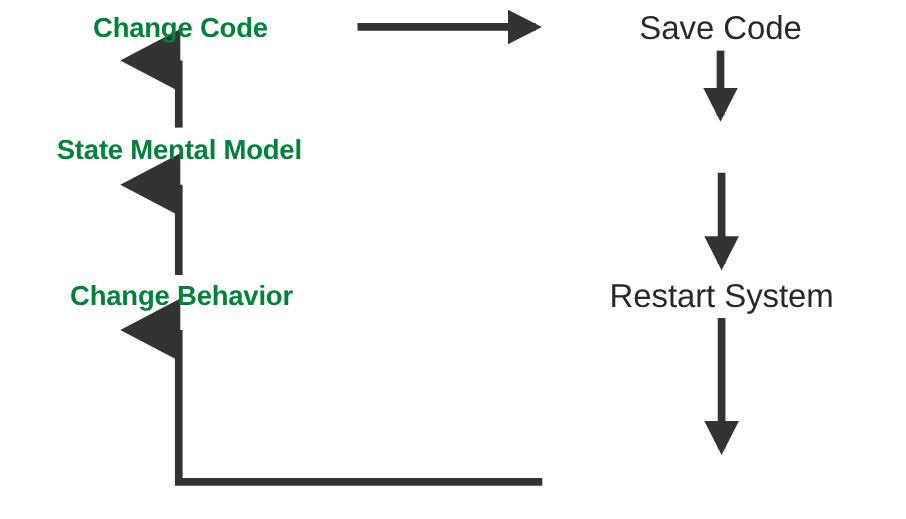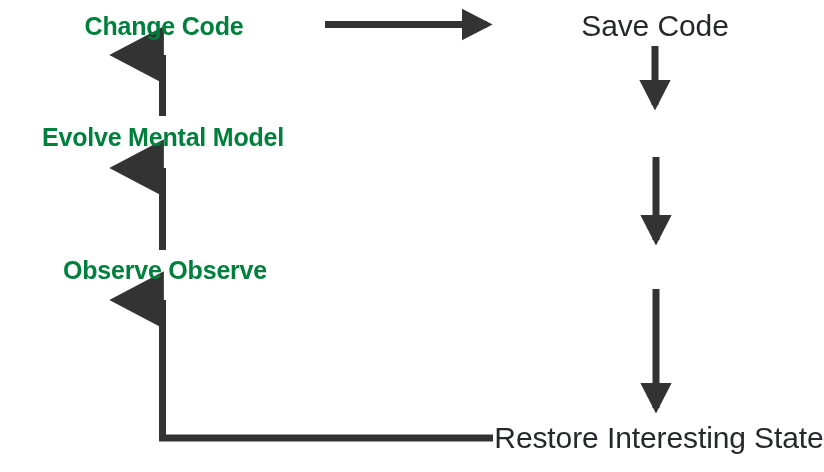--- a/index.html
+++ b/index.html
@@ -94,21 +94,21 @@
     <g>
       <line x1="162.5" y1="116" x2="162.5" y2="55" stroke="#333333" stroke-width="7" marker-end="url(#head-up)"></line>
     </g>
 
   </svg>
 
   <div class="node left" style="left:164px; top:26px;">Change Code</div>
 
   <div class="node right" style="left:655px; top:26px;">Save Code</div>
 
-  <div class="node left" style="left:163px; top:137px;">Evolve Mental Model</div>
+  <div class="node left" style="left:163px; top:137px;">State Mental Model</div>
 
 
-  <div class="node left" style="left:165px; top:270px;">Observe Observe</div>
+  <div class="node left" style="left:165px; top:270px;">Change Behavior</div>
 
+  <div class="node right" style="left:656px; top:270px;">Restart System</div>
 
-  <div class="node right" style="left:659px; top:438px;">Restore Interesting State</div>
 
 </div>
 
 </body></html>

